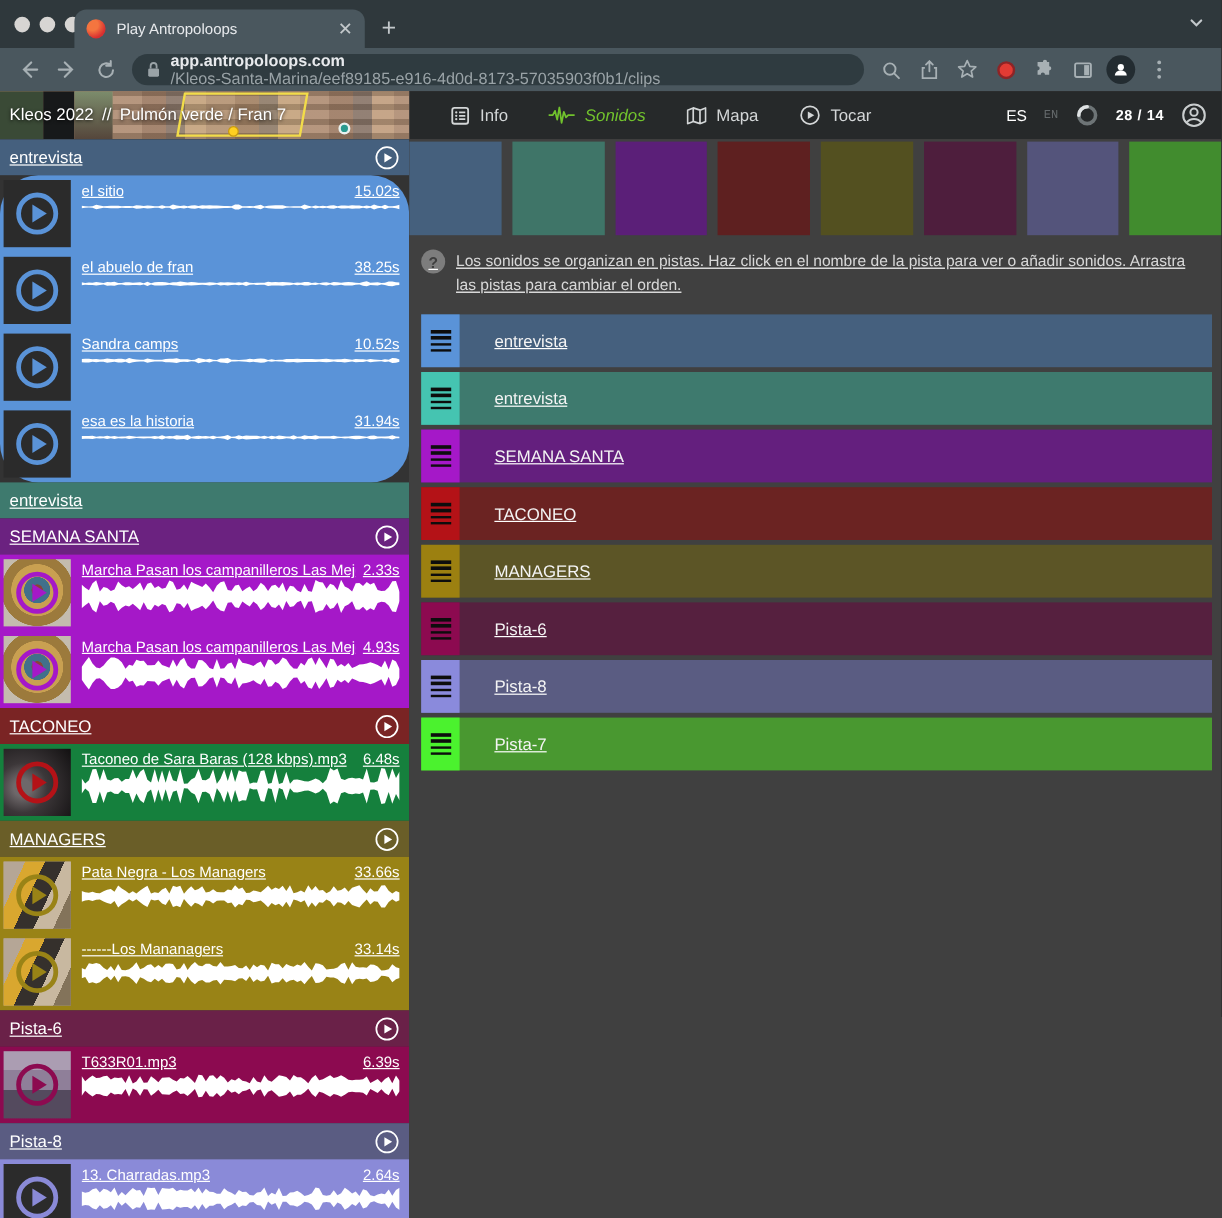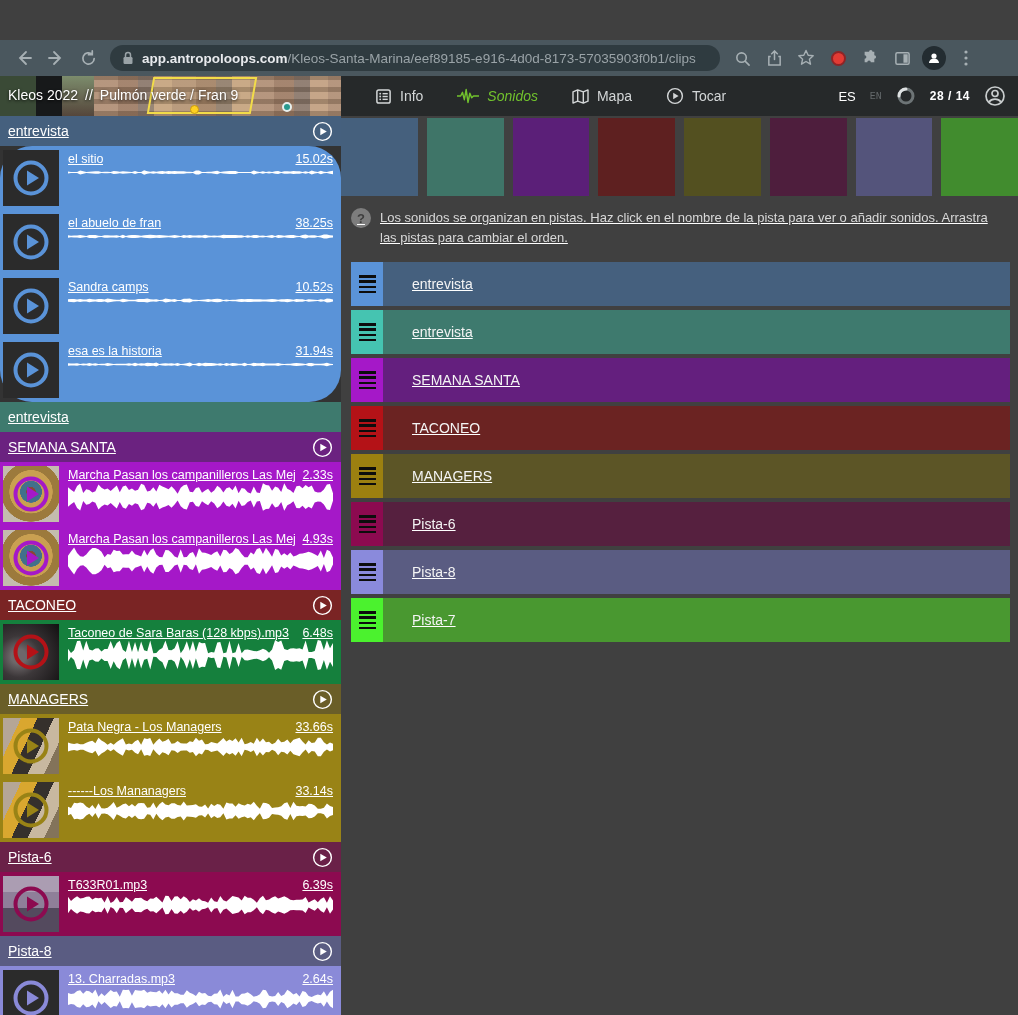--- a/index.html
+++ b/index.html
@@ -87,20 +87,38 @@
   .thandle i{ display:block; width:17px; height:2.6px; background:#0d0d0d;}
   .tlabel{ flex:1; display:flex; align-items:center; padding-left:29px; font-size:14px; color:#f4f4f4;}
 
   svg{ display:block;}
 </style>
 </head>
 <body>
 
 <div class="screen">
 
+  <div class="tabstrip">
+    <div class="traffic">
+      <span></span>
+      <span></span>
+      <span></span>
+    </div>
+    <div class="tab">
+      <span class="favicon"></span>
+      <span class="tab-title">Play Antropoloops</span>
+      <span class="tab-close">✕</span>
+    </div>
+    <div class="newtab">+</div>
+    <div class="tabs-chevron">
+      <svg width="14" height="14" viewBox="0 0 14 14">
+          <polyline points="3,5 7,9 11,5" fill="none" stroke="currentColor" stroke-width="1.8" stroke-linecap="round"></polyline>
+        </svg>
+    </div>
+  </div>
 
   <div class="toolbar">
     <span class="tb-ic">
       <svg width="18" height="18" viewBox="0 0 18 18">
           <path d="M11 3 L5 9 L11 15 M5 9 H16" fill="none" stroke="currentColor" stroke-width="1.8" stroke-linecap="round"></path>
         </svg>
     </span>
     <span class="tb-ic">
       <svg width="18" height="18" viewBox="0 0 18 18">
           <path d="M7 3 L13 9 L7 15 M13 9 H2" fill="none" stroke="currentColor" stroke-width="1.8" stroke-linecap="round"></path>
@@ -109,21 +127,21 @@
     <span class="tb-ic">
       <svg width="17" height="17" viewBox="0 0 18 18">
           <path d="M15 9 a6 6 0 1 1 -2-4.5 M13 1 v4 h-4" fill="none" stroke="currentColor" stroke-width="1.8" stroke-linecap="round"></path>
         </svg>
     </span>
     <div class="urlbar">
       <svg width="12" height="14" viewBox="0 0 12 14">
           <rect x="1.5" y="6" width="9" height="7" rx="1.2" fill="#9aa3a7"></rect>
           <path d="M3.5 6 V4 a2.5 2.5 0 0 1 5 0 V6" fill="none" stroke="#9aa3a7" stroke-width="1.5"></path>
         </svg>
-      <span style="display:flex;min-width:0;">
+      <span style="display:flex;min-width:0;flex-direction:column;">
         <span class="url-domain">app.antropoloops.com</span>
           <span class="url-path">/Kleos-Santa-Marina/eef89185-e916-4d0d-8173-57035903f0b1/clips</span>
       </span>
     </div>
     <span class="tb-ic">
       <svg width="17" height="17" viewBox="0 0 18 18">
           <circle cx="8" cy="8" r="5" fill="none" stroke="currentColor" stroke-width="1.7"></circle>
           <line x1="12" y1="12" x2="16" y2="16" stroke="currentColor" stroke-width="1.7" stroke-linecap="round"></line>
         </svg>
     </span>
@@ -174,21 +192,21 @@
       <span class="bp" style="left:0;width:36px;background:#3a4a36;"></span>
       <span class="bp" style="left:36px;width:26px;background:#17191a;"></span>
       <span class="bp" style="left:62px;width:32px;background:linear-gradient(#7c8c6c,#55463b);"></span>
       <span class="bp" style="left:94px;right:0;background:
         repeating-linear-gradient(0deg, rgba(40,30,20,.22) 0 5px, rgba(255,255,255,.05) 5px 12px),
         repeating-linear-gradient(90deg,#b29178 0 24px,#a07f68 24px 44px,#8d7a6e 44px 60px,#c3a183 60px 78px);"></span>
       <span class="bp" style="left:150px;top:1px;width:104px;height:37px;border:2px solid #f2dc49;transform:skewX(-10deg);background:rgba(255,240,120,.06);"></span>
       <span style="position:absolute;left:190px;bottom:2px;width:9px;height:9px;border-radius:50%;background:#ffd021;border:1.5px solid #c89a10;"></span>
       <span style="position:absolute;left:282px;bottom:4px;width:10px;height:10px;border-radius:50%;background:#2a9a8e;border:2px solid #e8f0ee;"></span>
       <span class="banner-text">
-        <span>Kleos 2022</span><span class="sep">//</span><span>Pulmón verde / Fran 9</span>
+        <span>Kleos 2022</span><span class="sep">//</span><span>Pulmón verde / Fran 7</span>
       </span>
     </div>
     <nav class="nav">
       <span class="nav-item">
         <svg width="17" height="17" viewBox="0 0 18 18">
             <rect x="2" y="2" width="14" height="14" rx="2" fill="none" stroke="currentColor" stroke-width="1.6"></rect>
             <circle cx="5.5" cy="6" r="1" fill="currentColor"></circle>
             <line x1="8" y1="6" x2="13.5" y2="6" stroke="currentColor" stroke-width="1.5"></line>
             <circle cx="5.5" cy="9" r="1" fill="currentColor"></circle>
             <line x1="8" y1="9" x2="13.5" y2="9" stroke="currentColor" stroke-width="1.5"></line>

